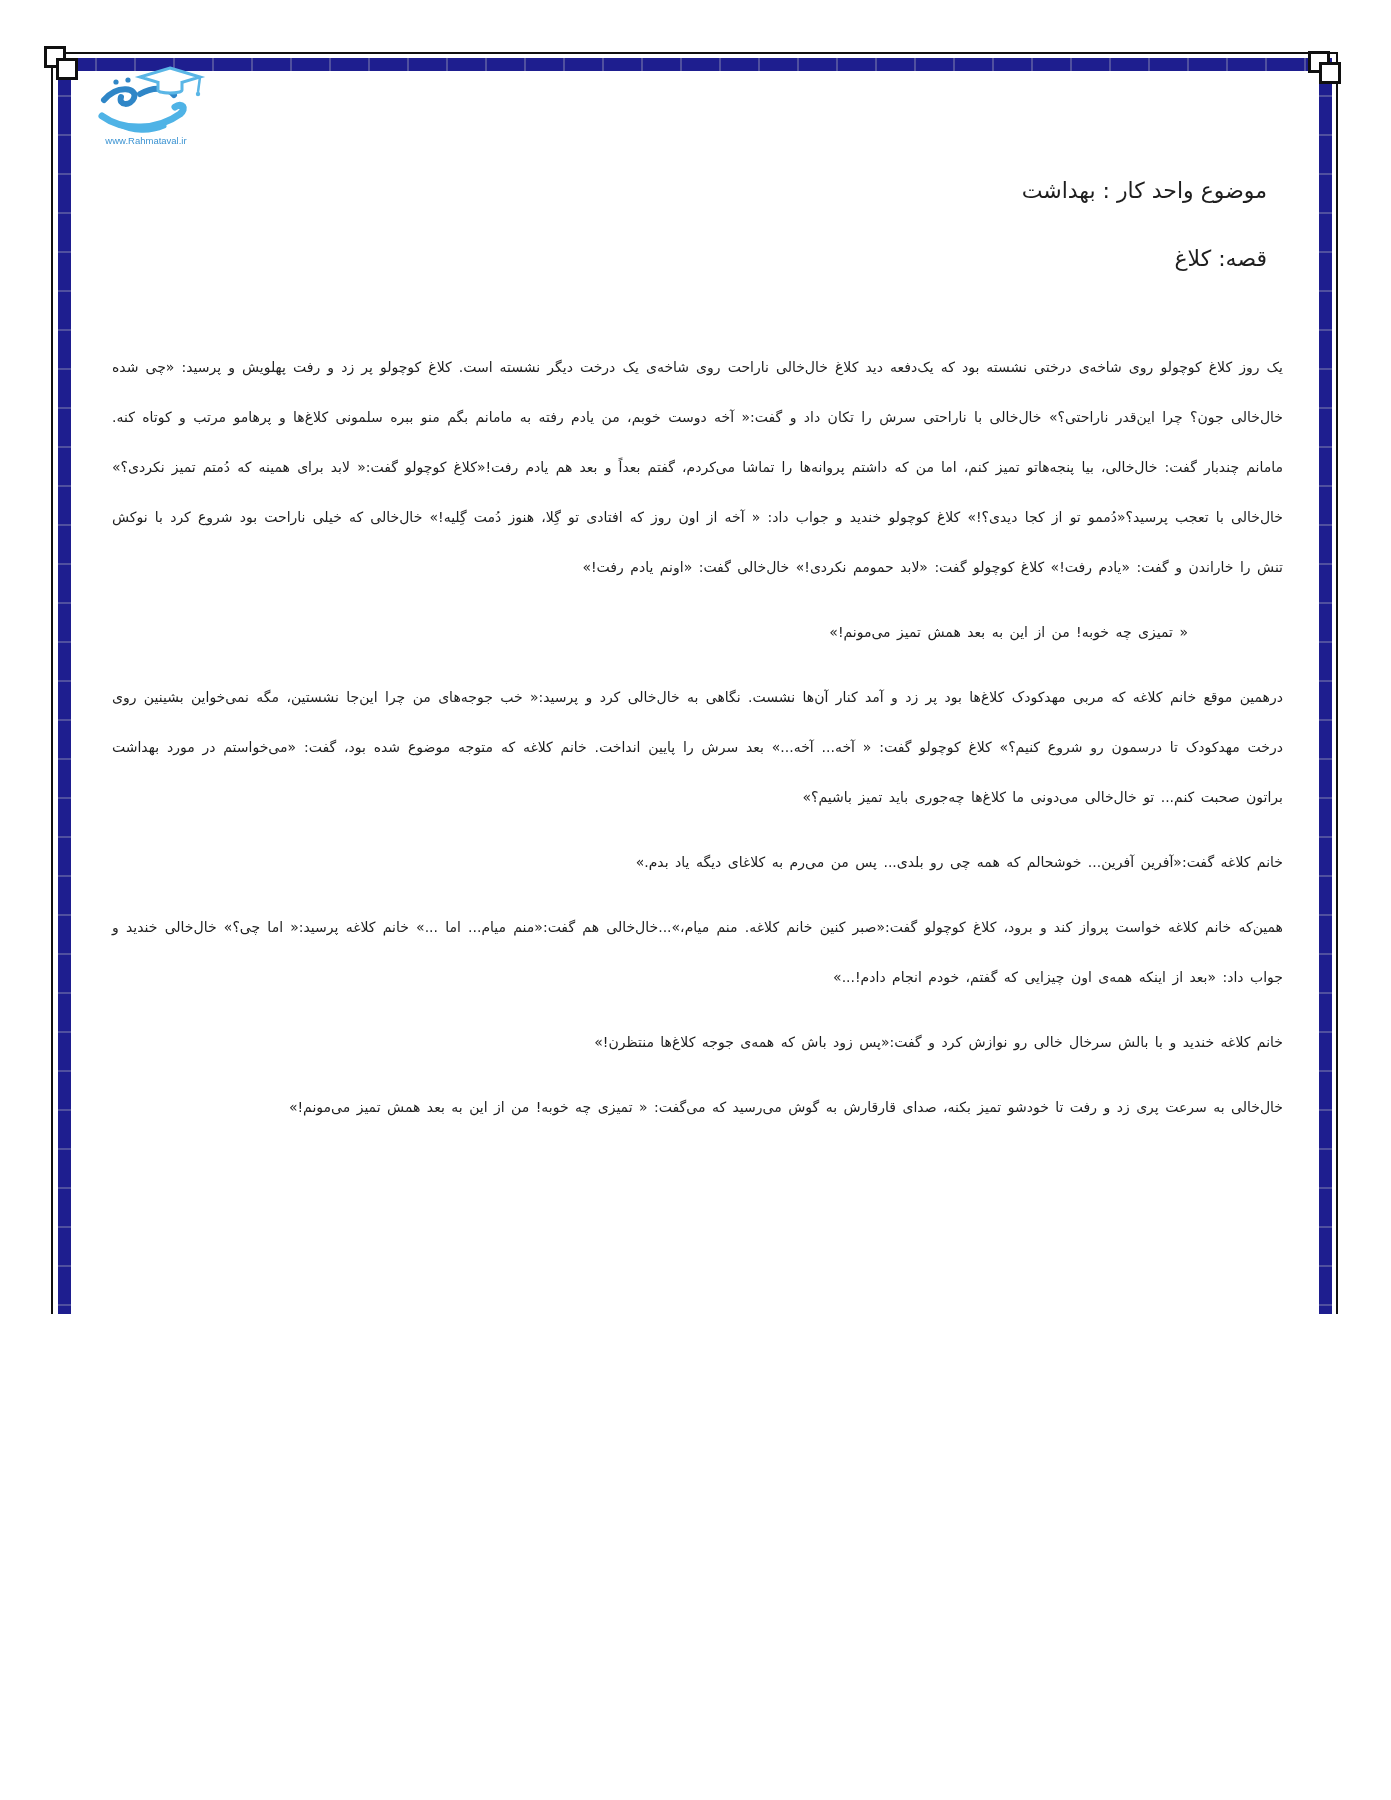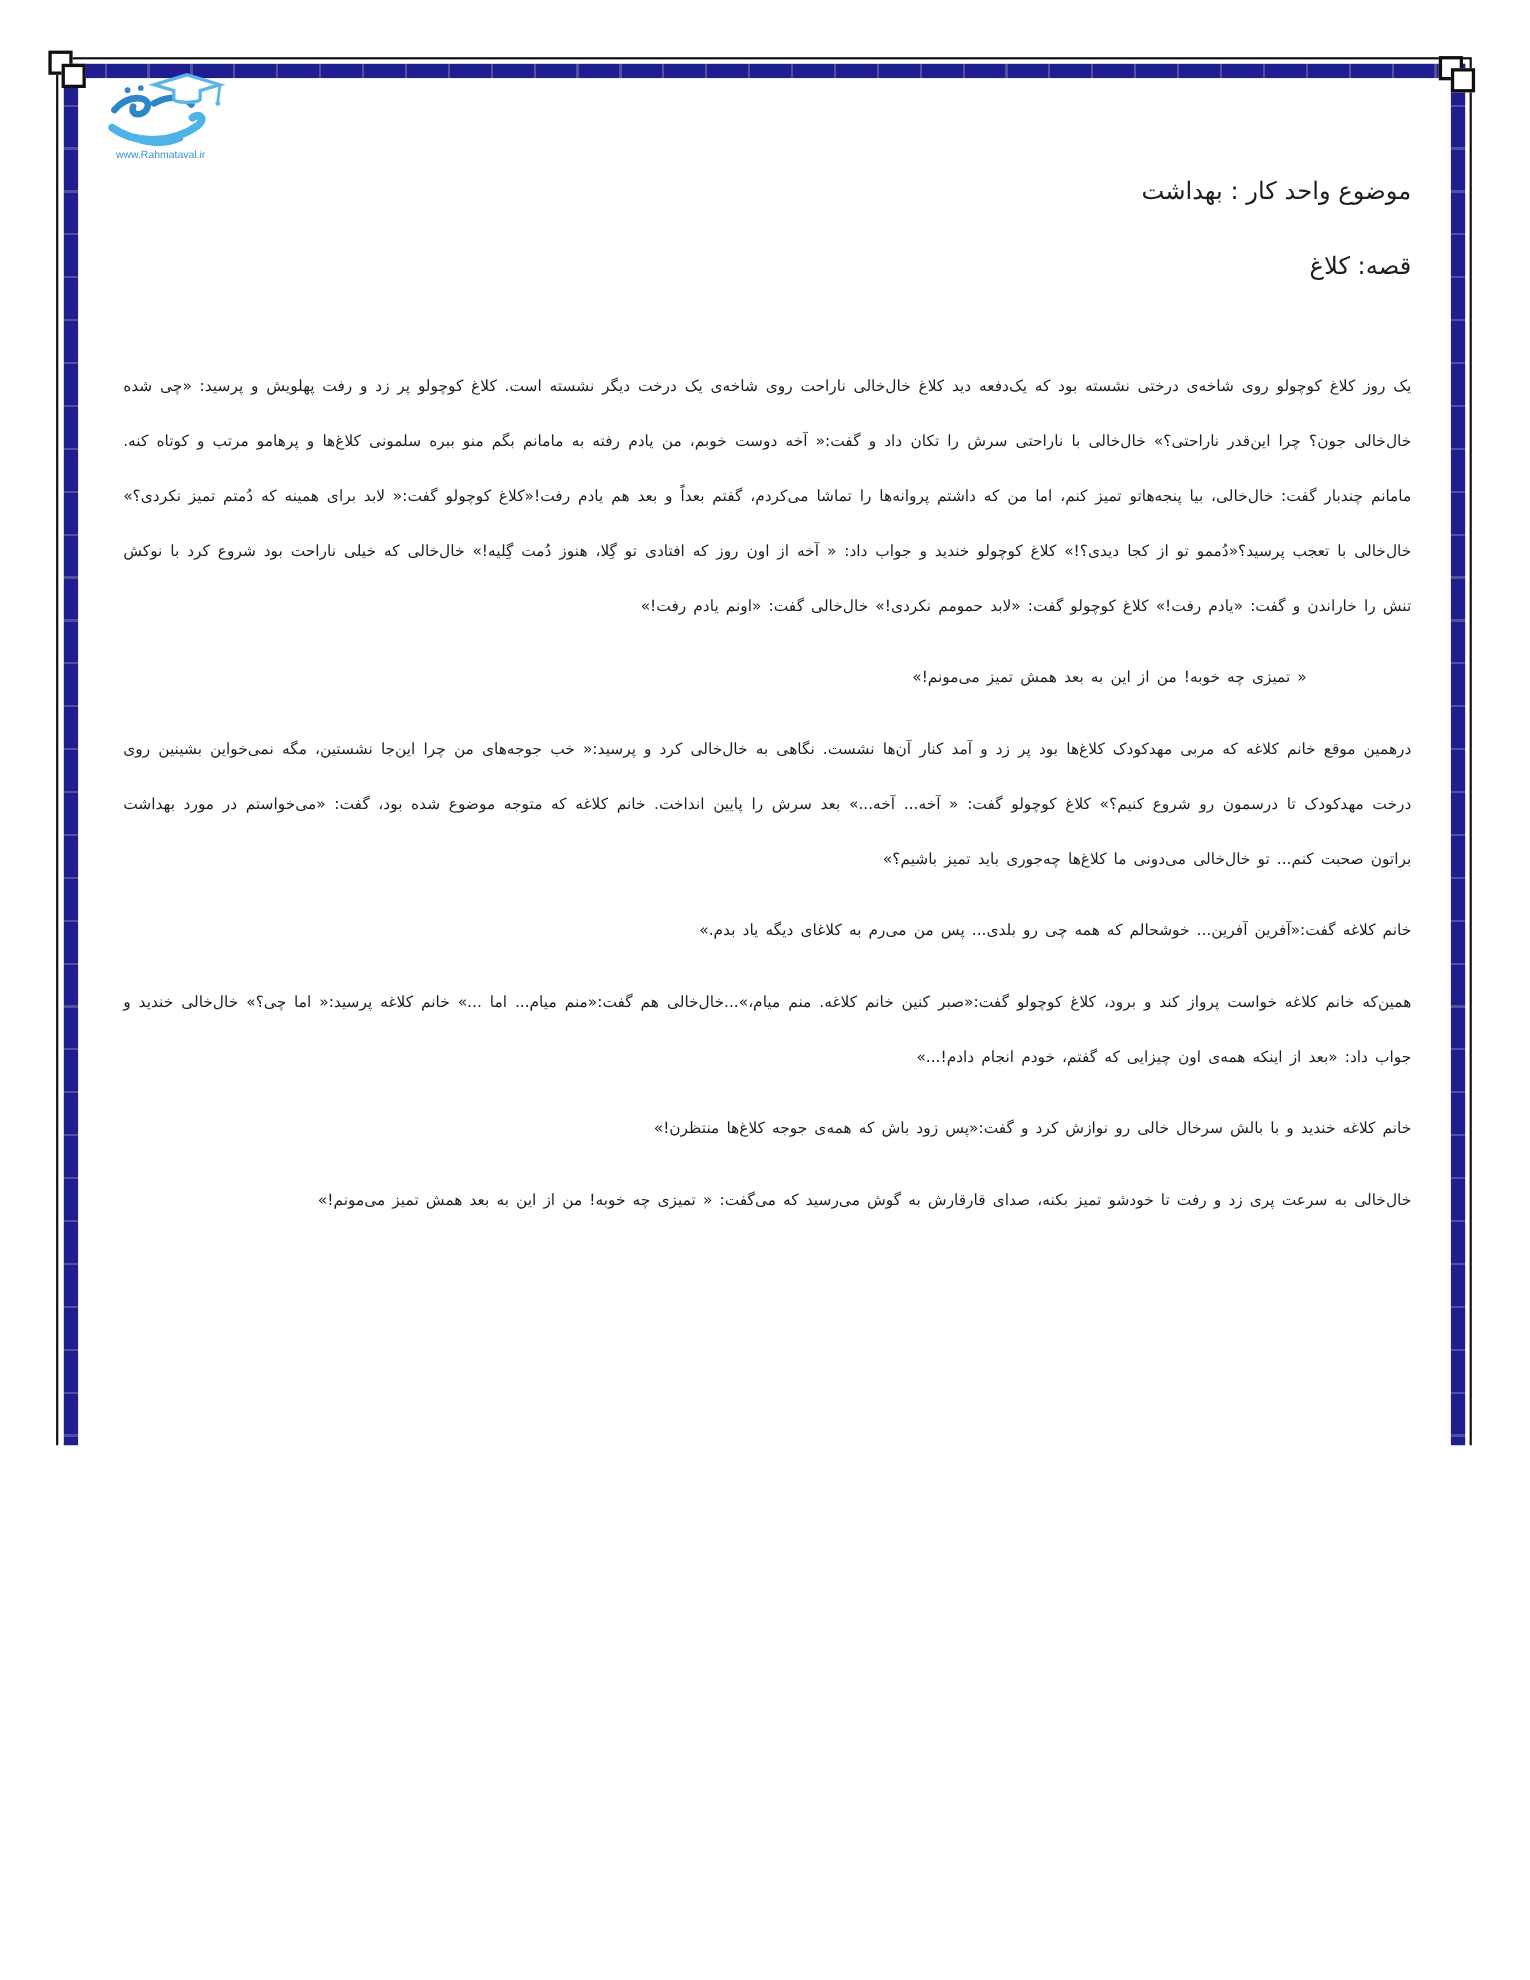--- a/index.html
+++ b/index.html
@@ -30,21 +30,21 @@
     border:3px solid #101010;background:#ffffff;
   }
   
   .logo{position:absolute;left:88px;top:64px;width:120px;height:84px;}
   
   .content{
     position:absolute;left:112px;right:108px;top:150px;
     direction:rtl;
   }
   .heading{
-    font-size:22px;line-height:50px;margin:0;font-weight:normal;
+    font-size:22px;line-height:50px;margin:16px;font-weight:normal;
     text-align:right;white-space:nowrap;
   }
   .heading-subject{margin-bottom:18px;}
   .heading-story{margin-bottom:58px;}
   .content p{
     font-size:14px;line-height:50px;margin:0 0 15px 0;
     text-align:justify;word-spacing:2px;
   }
   .quote-line{
     text-align:right;

